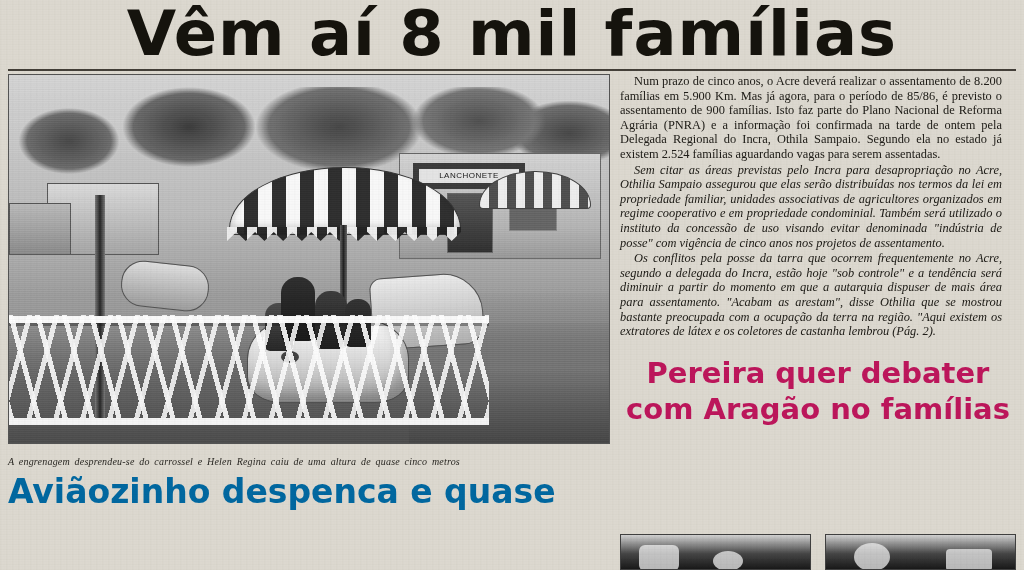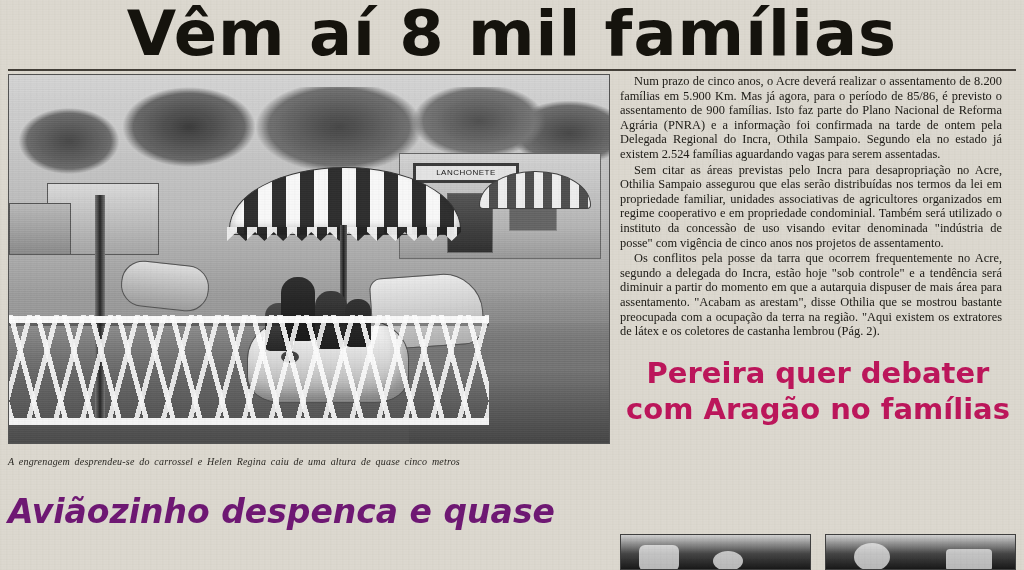--- a/index.html
+++ b/index.html
@@ -98,21 +98,21 @@
   .ph-building {
     position: absolute;
     top: 78px; left: 390px; width: 200px; height: 104px;
     background: linear-gradient(180deg, #cfccc4 0%, #b4b1a9 70%, #9b988f 100%);
     border: 1px solid #6e6c64;
   }
   .ph-building-sign {
     position: absolute;
     top: 88px; left: 404px; width: 100px; height: 14px;
     background: #dedbd3;
-    border: 3px solid #14532d;
+    border: 6px solid #14532d;
     font-family: "Liberation Sans", sans-serif;
     font-size: 8px;
     color: #2b2924;
     text-align: center;
     line-height: 14px;
     letter-spacing: 0.5px;
   }
   .ph-door {
     position: absolute;
     top: 118px; left: 438px; width: 44px; height: 58px;
@@ -274,50 +274,49 @@
     margin-top: 12px;
     font-family: "Liberation Serif", serif;
     font-style: italic;
     font-size: 10px;
     color: #2b2924;
     letter-spacing: 0.2px;
     word-spacing: 2px;
   }
 
   .left-headline {
-    margin-top: 24px;
+    margin-top: 4px;
     font-family: "DejaVu Sans", sans-serif;
     font-weight: bold;
     font-size: 33px;
     line-height: 42px;
-    color: #701a75;
+    color: #0369a1;
     letter-spacing: 0px;
     transform: scaleX(1.0);
-    font-style: italic;
   }
   .left-headline .l2 { display: block; }
 
   
   .right-col {
     position: absolute;
     top: 74px;
     left: 620px;
     width: 396px;
   }
   .body-text p {
     margin: 0 14px 1px 0;
     font-family: "Liberation Serif", serif;
     font-size: 12.4px;
     line-height: 14.6px;
     text-align: justify;
     color: #22201b;
     text-indent: 14px;
     word-spacing: 0px;
   }
-  .body-text p.it { }
+  .body-text p.it { font-style: italic; }
 
   .right-headline {
     margin-top: 16px;
     font-family: "DejaVu Sans", sans-serif;
     font-weight: bold;
     font-size: 29px;
     line-height: 36px;
     color: #be185d;
     text-align: center;
   }

